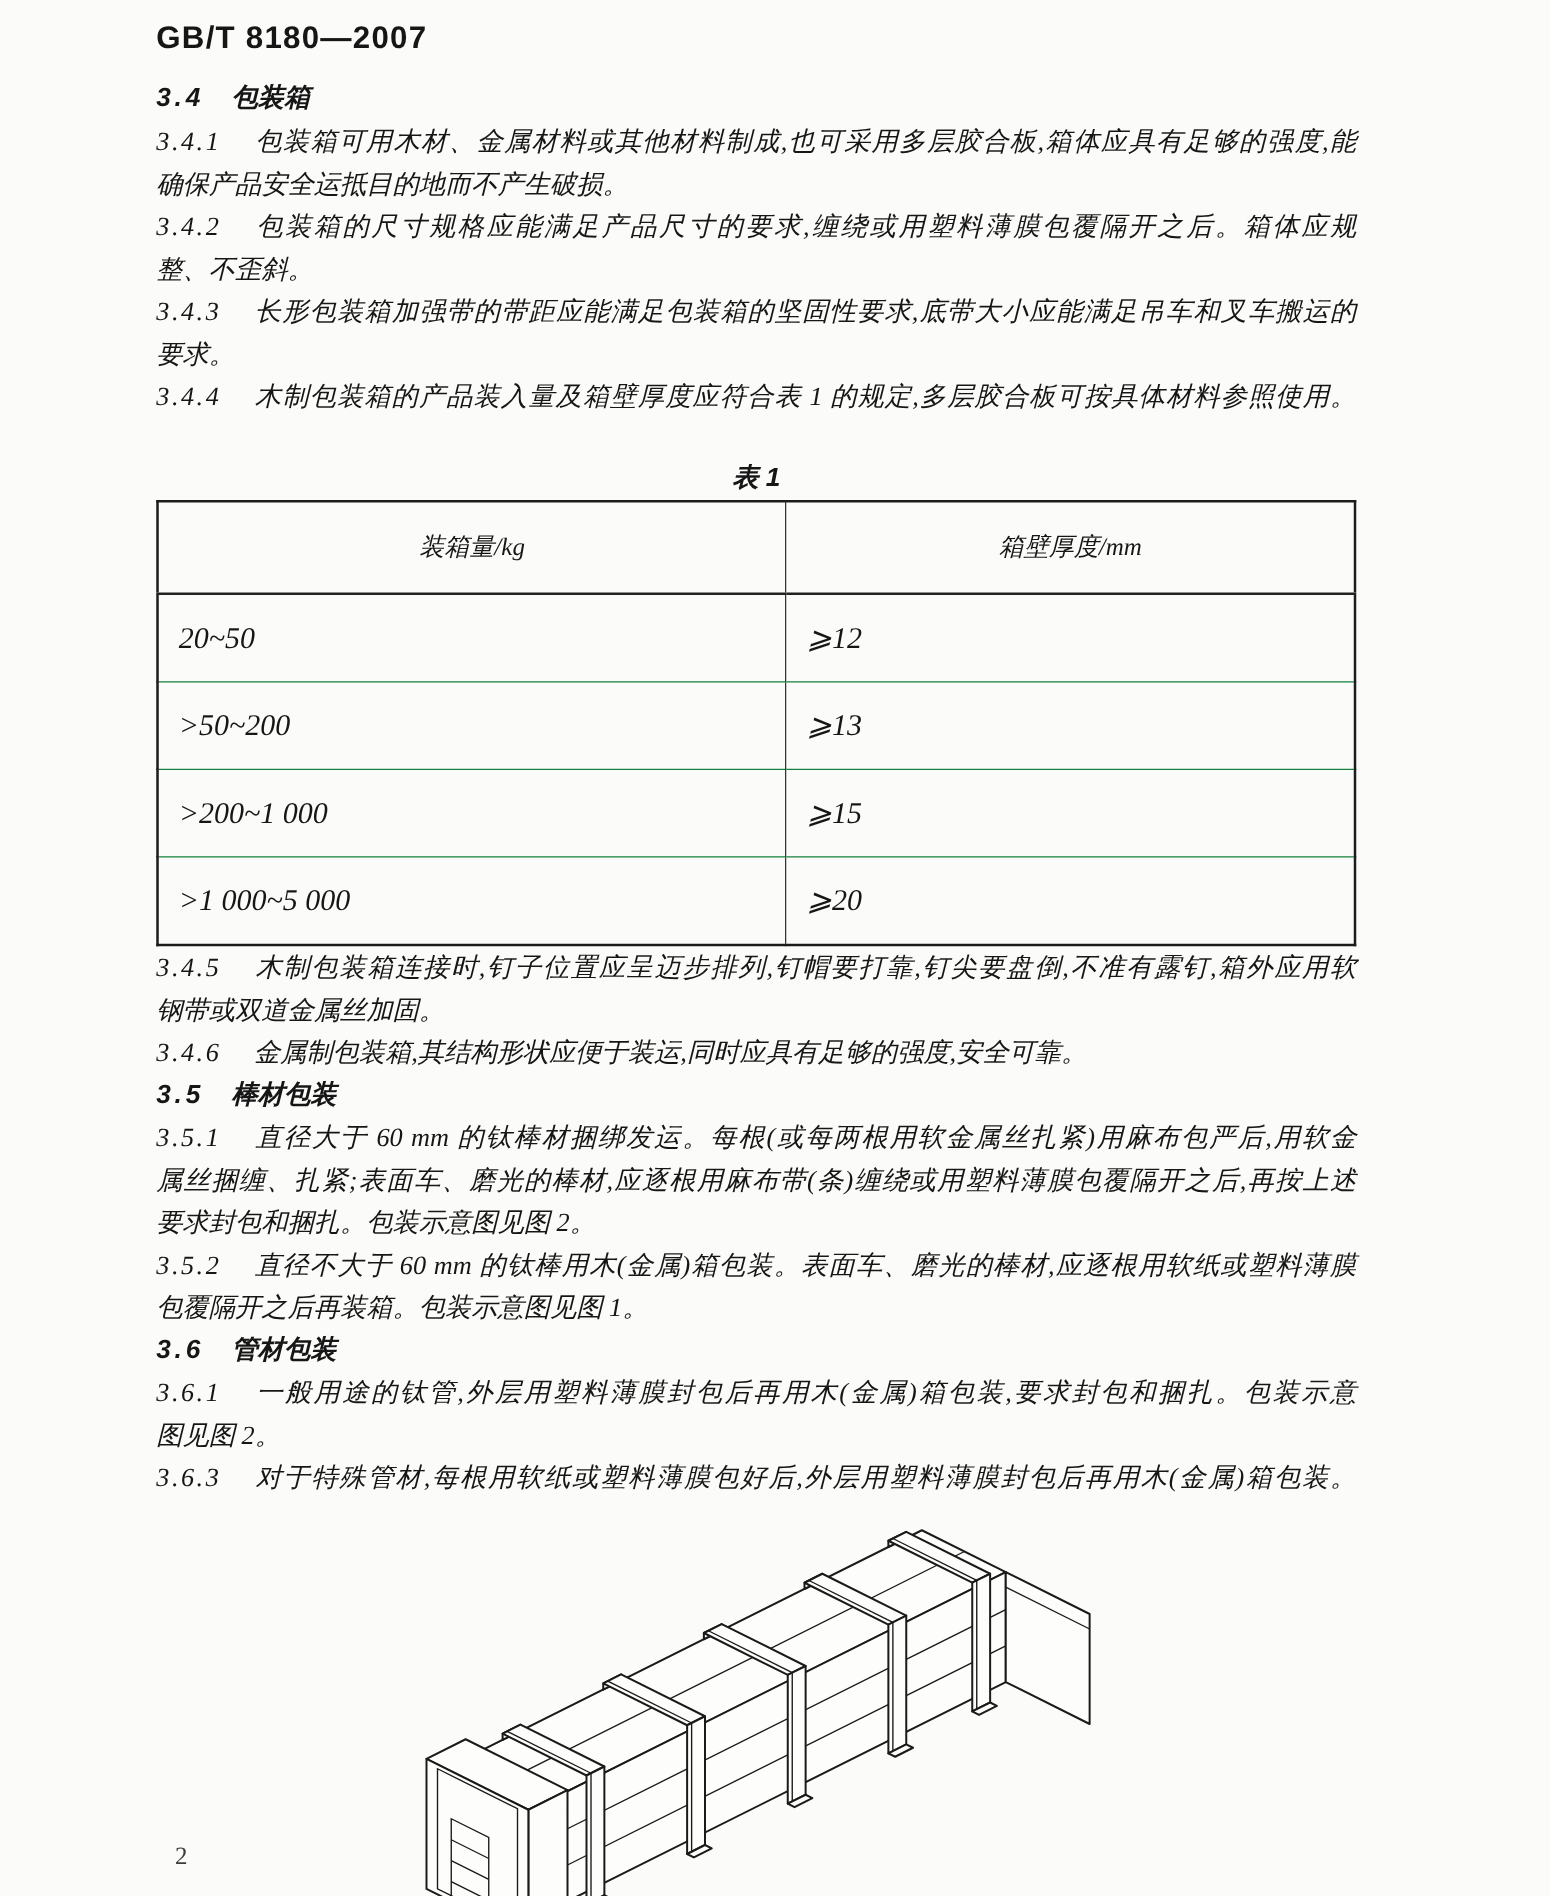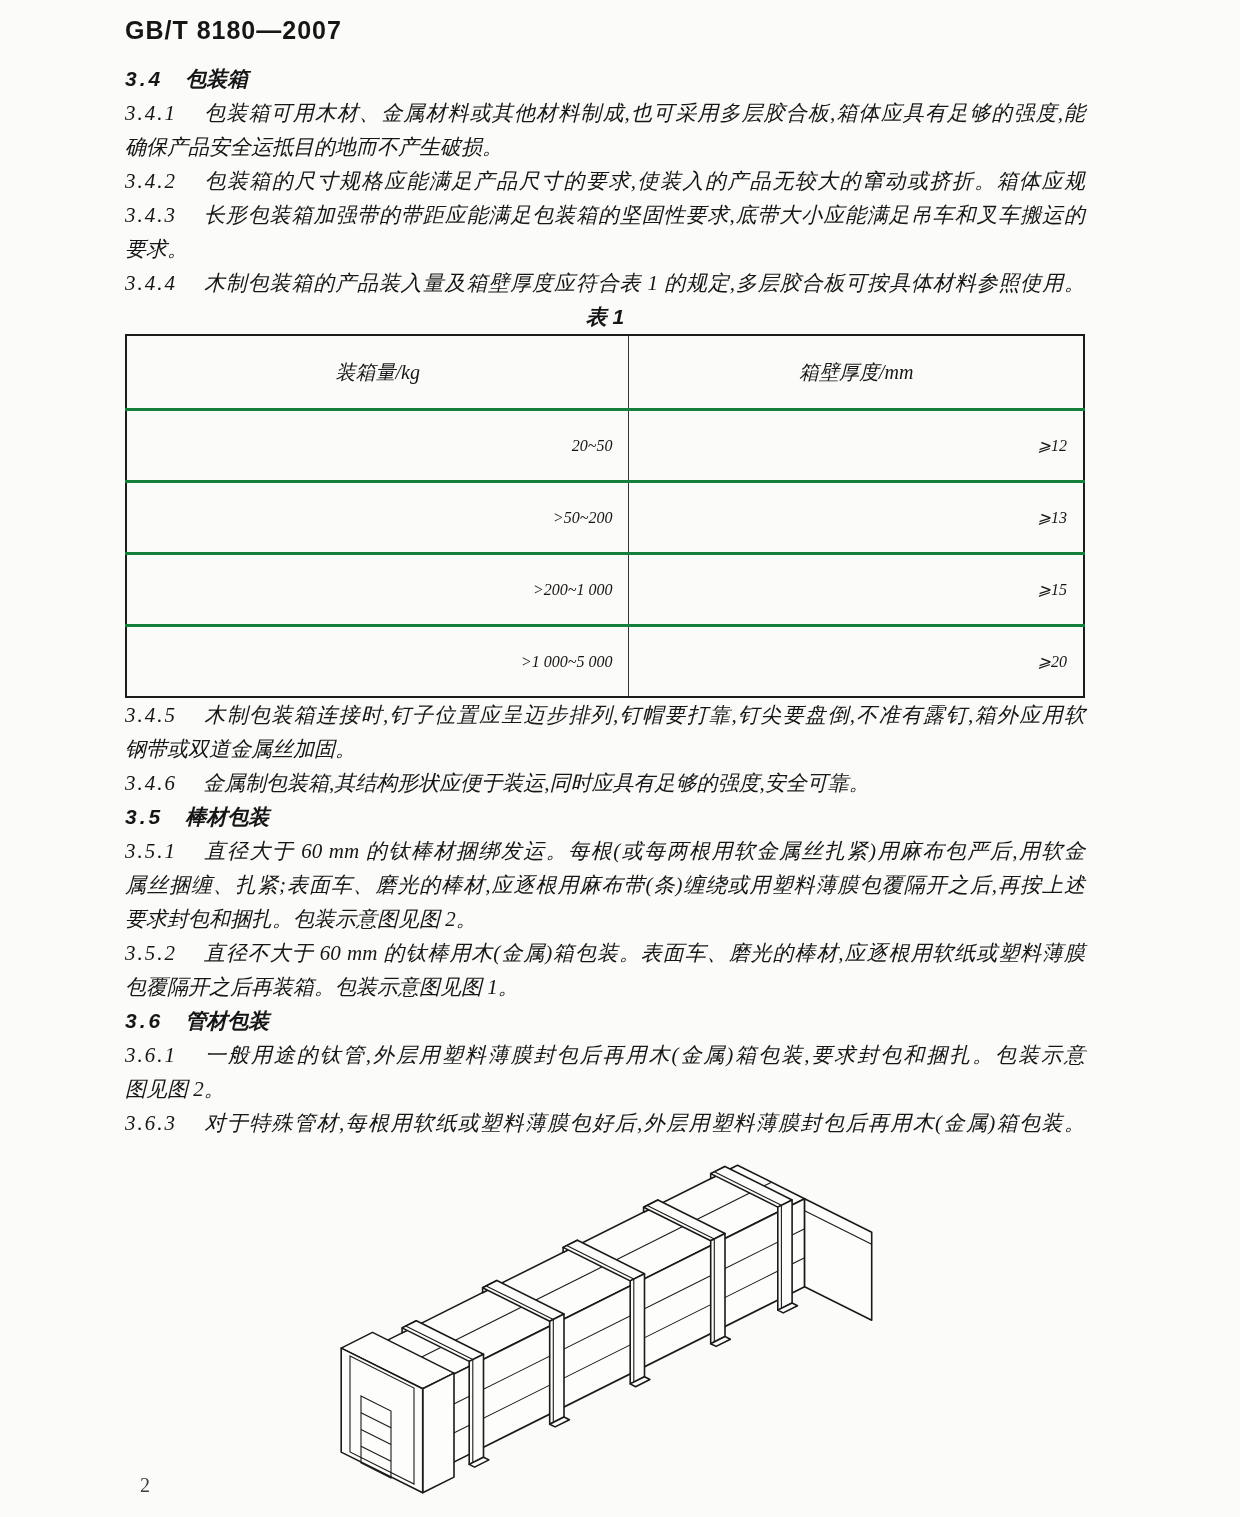--- a/index.html
+++ b/index.html
@@ -18,33 +18,33 @@
     position:absolute;left:125px;top:62px;width:960px;
     font-size:21px;line-height:34px;font-style:italic;
   }
   .line{white-space:nowrap;text-align:justify;text-align-last:justify;}
   .line.short{text-align-last:left;}
   .num{letter-spacing:2px;margin-right:26px;}
   .h{font-weight:bold;font-family:"Liberation Sans","DejaVu Sans",sans-serif;}
   .h .num{margin-right:22px;letter-spacing:3px;}
   .tbl-caption{
     text-align:left;text-align-last:center;font-weight:bold;
-    font-family:"Liberation Sans","DejaVu Sans",sans-serif;font-size:21px;
+    font-family:"Liberation Sans","DejaVu Sans",sans-serif;font-size:21px;margin-top:32px;
   }
   table.t1{
     width:100%;border-collapse:collapse;table-layout:fixed;
     border:2px solid #1c1c1c;
   }
   table.t1 th{
     height:40px;font-size:20px;font-weight:normal;
     border-bottom:2px solid #222;
   }
   table.t1 td{
-    height:37px;font-size:16px;text-align:right;
-    border-top:3px solid #15803d;
+    height:37px;font-size:24px;text-align:left;
+    border-top:1px solid #15803d;
   }
   table.t1 .c1{border-right:1px solid #333;width:49%;}
   th, td{padding:16px;text-align:center;vertical-align:middle;}
   .figure-wrap{margin-top:16px;text-align:center;}
   .fig-caption{
     margin-top:14px;text-align:center;font-weight:bold;font-size:22px;
     font-family:"Liberation Sans","DejaVu Sans",sans-serif;
   }
   .fig-caption .cap-label{margin-right:22px;letter-spacing:4px;margin-left:24px;}
   .page-num{
@@ -64,21 +64,22 @@
   <div class="content">
 
     <div class="h"><span class="num">3.4</span><span>包装箱</span></div>
 
     <div>
       <div class="line full"><span class="num">3.4.1</span><span>包装箱可用木材、金属材料或其他材料制成,也可采用多层胶合板,箱体应具有足够的强度,能</span></div>
       <div class="line short">确保产品安全运抵目的地而不产生破损。</div>
     </div>
 
     <div>
-      <div class="line full"><span class="num">3.4.2</span><span>包装箱的尺寸规格应能满足产品尺寸的要求,使装入的产品无较大的窜动或挤折。箱体应规</span></div>
+      <div class="line full"><span class="num">3.4.2</span><span>包装箱的尺寸规格应能满足产品尺寸的要求,缠绕或用塑料薄膜包覆隔开之后。箱体应规</span></div>
+      <div class="line short">整、不歪斜。</div>
     </div>
 
     <div>
       <div class="line full"><span class="num">3.4.3</span><span>长形包装箱加强带的带距应能满足包装箱的坚固性要求,底带大小应能满足吊车和叉车搬运的</span></div>
       <div class="line short">要求。</div>
     </div>
 
     <div>
       <div class="line full"><span class="num">3.4.4</span><span>木制包装箱的产品装入量及箱壁厚度应符合表 1 的规定,多层胶合板可按具体材料参照使用。</span></div>
     </div>

